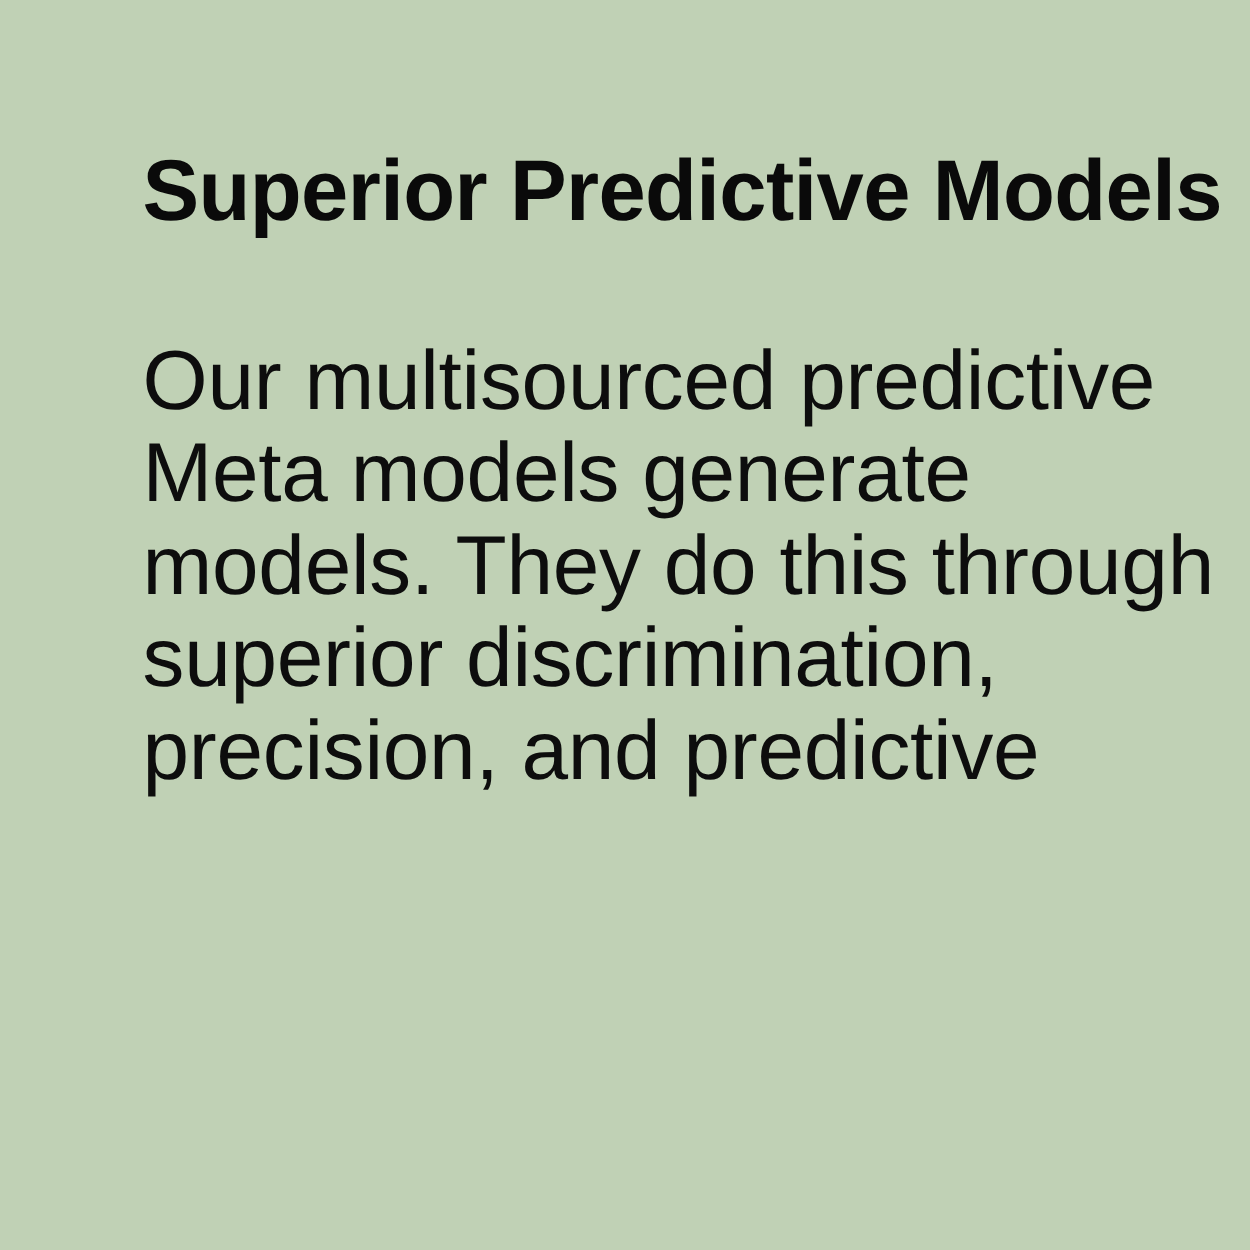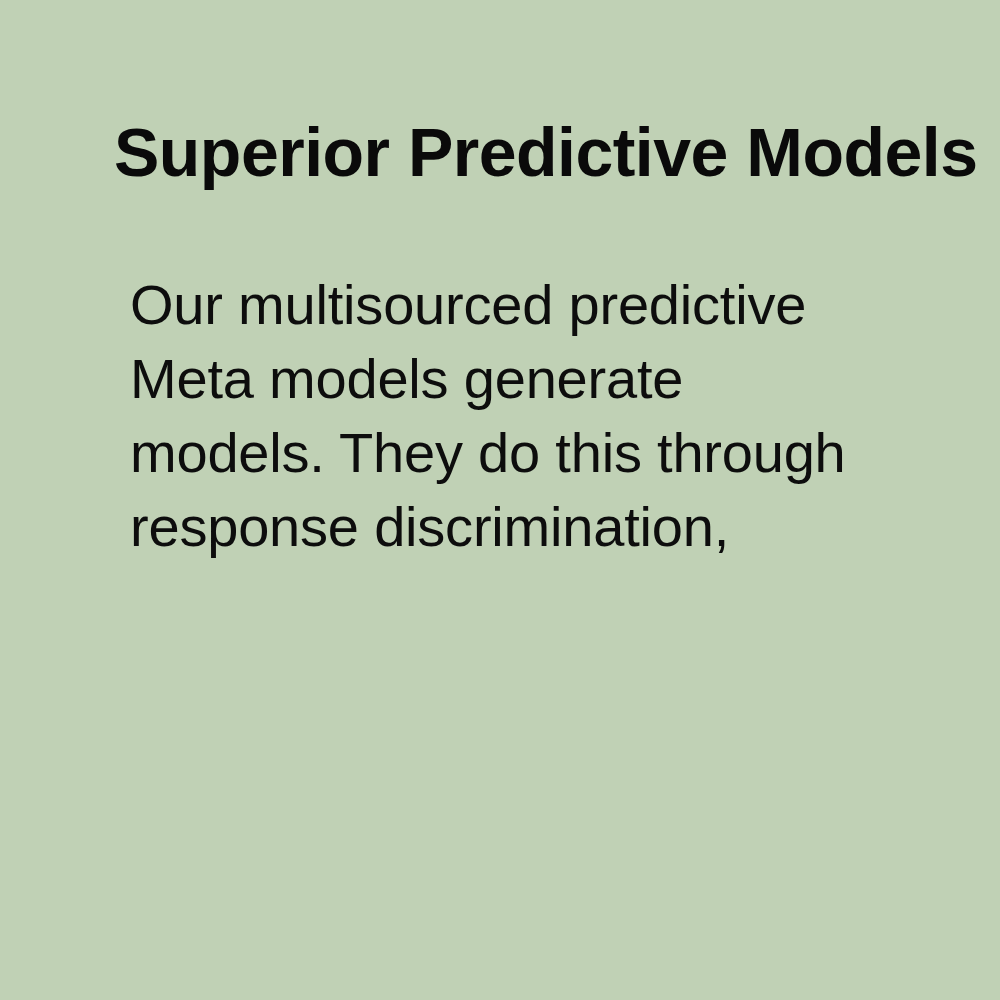--- a/index.html
+++ b/index.html
@@ -44,27 +44,27 @@
     line-height: 1.0;
     letter-spacing: -0.5px;
     color: #0a0a0a;
     white-space: nowrap;
     transform: scaleX(0.985);
     transform-origin: left top;
   }
 
   #body-copy {
     position: absolute;
-    left: 16px;
+    left: 0;
     top: 268px;
     width: 790px;
     margin: 0;
     font-family: "Liberation Sans", "DejaVu Sans", sans-serif;
     font-weight: 400;
-    font-size: 56px;
+    font-size: 67px;
     line-height: 74px;
     letter-spacing: -0.2px;
     color: #0d0d0d;
   }
 
   #body-copy .line {
     display: block;
     white-space: nowrap;
   }
 </style>
@@ -74,18 +74,19 @@
 <div id="card" style="background: rgb(192, 209, 181);">
 
   <div id="content">
 
     <h1 id="heading" style="color: rgb(10, 10, 10);">Superior Predictive Models</h1>
 
     <p id="body-copy">
       <span class="line">Our multisourced predictive</span>
       <span class="line">Meta models generate</span>
       <span class="line">models. They do this through</span>
-      <span class="line">response discrimination,</span>
+      <span class="line">superior discrimination,</span>
+      <span class="line">precision, and predictive</span>
     </p>
 
   </div>
 
 </div>
 
 </body></html>

